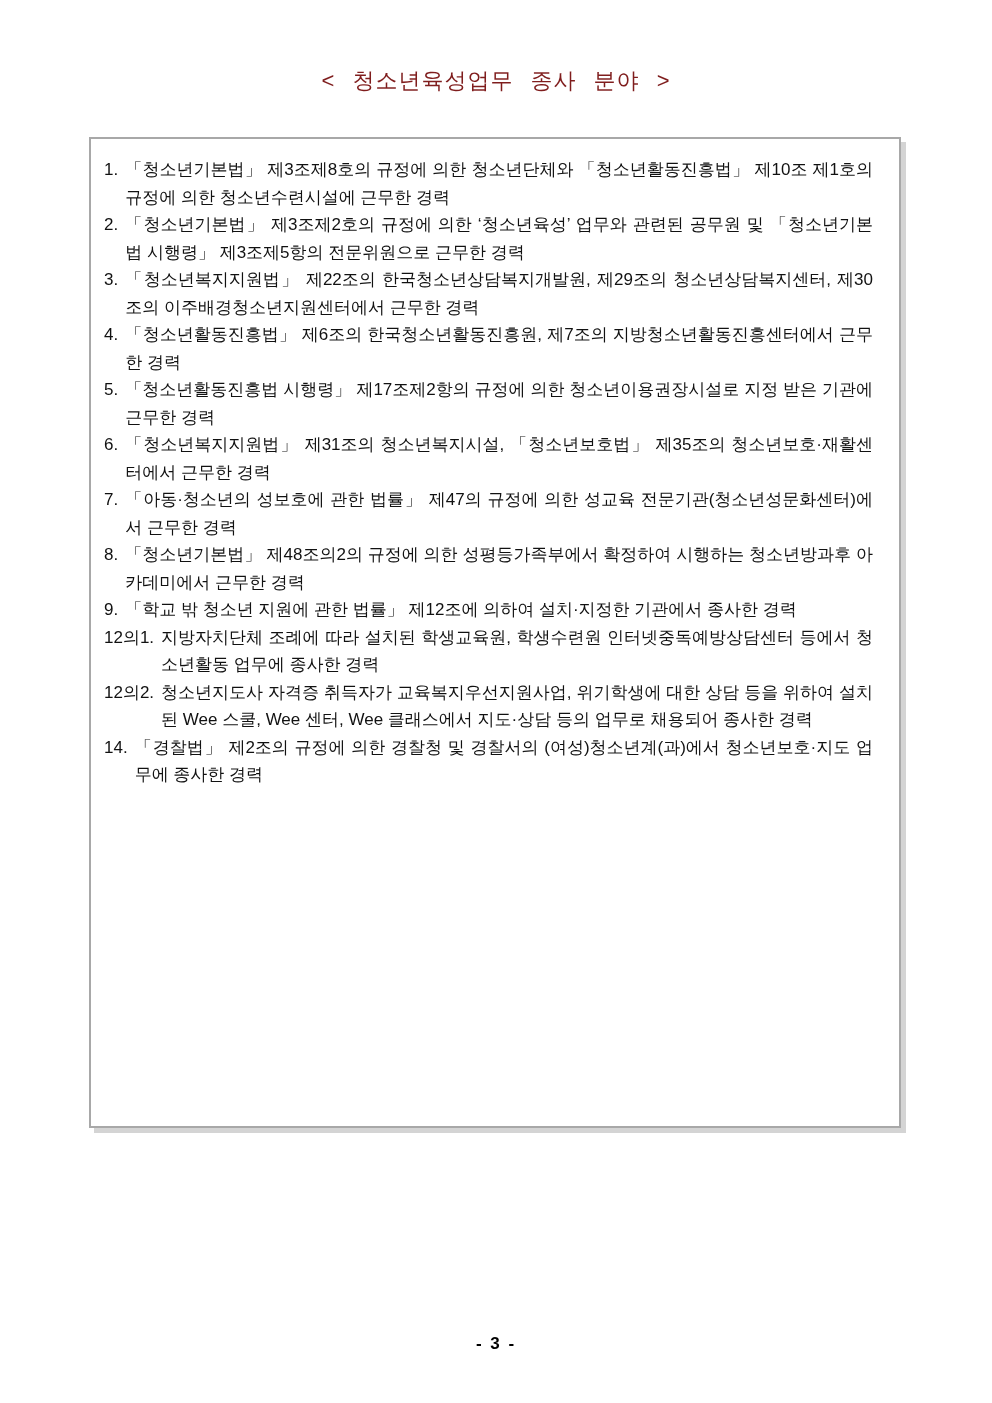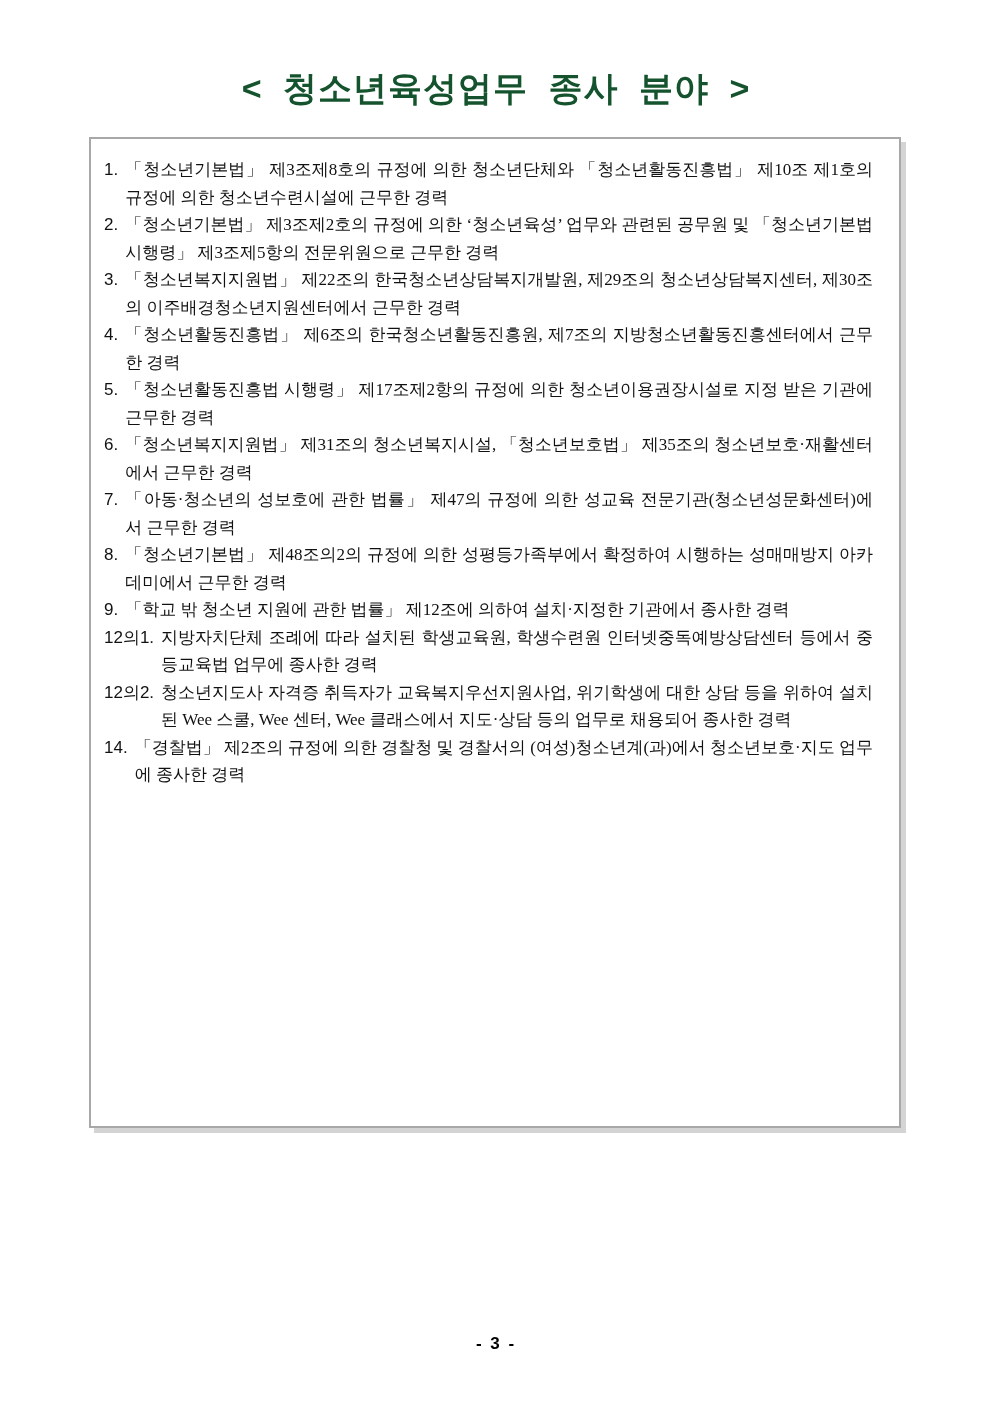--- a/index.html
+++ b/index.html
@@ -21,25 +21,25 @@
     color: var(--text);
     overflow: hidden;
   }
 
   .doc-title {
     position: absolute;
     top: 66px;
     left: 0;
     width: 100%;
     text-align: center;
-    font-size: 34px;
-    font-weight: bold;
+    font-size: 22px;
+    font-weight: normal;
     letter-spacing: 1px;
     word-spacing: 10px;
-    color: #14532d;
+    color: #7f1d1d;
   }
 
   .list-box {
     position: absolute;
     top: 137px;
     left: 89px;
     width: 812px;
     min-height: 991px;
     background: var(--background);
     border: 2px solid var(--box-border);
@@ -57,21 +57,20 @@
 
   .item .num {
     flex: none;
     white-space: nowrap;
     margin-right: 7px;
   }
 
   .item .body {
     flex: 1 1 auto;
     text-align: justify;
-    font-family: Liberation Serif, serif;
   }
 
   .page-number {
     position: absolute;
     top: 1334px;
     left: 0;
     width: 100%;
     text-align: center;
     font-size: 17px;
     font-weight: bold;
@@ -111,29 +110,29 @@
         <div class="item">
           <span class="num">6.</span>
           <span class="body">「청소년복지지원법」 제31조의 청소년복지시설, 「청소년보호법」 제35조의 청소년보호·재활센터에서 근무한 경력</span>
         </div>
         <div class="item">
           <span class="num">7.</span>
           <span class="body">「아동·청소년의 성보호에 관한 법률」 제47의 규정에 의한 성교육 전문기관(청소년성문화센터)에서 근무한 경력</span>
         </div>
         <div class="item">
           <span class="num">8.</span>
-          <span class="body">「청소년기본법」 제48조의2의 규정에 의한 성평등가족부에서 확정하여 시행하는 성매매방지 아카데미에서 근무한 경력</span>
+          <span class="body">「청소년기본법」 제48조의2의 규정에 의한 성평등가족부에서 확정하여 시행하는 청소년방과후 아카데미에서 근무한 경력</span>
         </div>
         <div class="item">
           <span class="num">9.</span>
           <span class="body">「학교 밖 청소년 지원에 관한 법률」 제12조에 의하여 설치·지정한 기관에서 종사한 경력</span>
         </div>
         <div class="item">
           <span class="num">12의1.</span>
-          <span class="body">지방자치단체 조례에 따라 설치된 학생교육원, 학생수련원 인터넷중독예방상담센터 등에서 중등교육법 업무에 종사한 경력</span>
+          <span class="body">지방자치단체 조례에 따라 설치된 학생교육원, 학생수련원 인터넷중독예방상담센터 등에서 청소년활동 업무에 종사한 경력</span>
         </div>
         <div class="item">
           <span class="num">12의2.</span>
           <span class="body">청소년지도사 자격증 취득자가 교육복지우선지원사업, 위기학생에 대한 상담 등을 위하여 설치된 Wee 스쿨, Wee 센터, Wee 클래스에서 지도·상담 등의 업무로 채용되어 종사한 경력</span>
         </div>
         <div class="item">
           <span class="num">14.</span>
           <span class="body">「경찰법」 제2조의 규정에 의한 경찰청 및 경찰서의 (여성)청소년계(과)에서 청소년보호·지도 업무에 종사한 경력</span>
         </div>
       </div>

